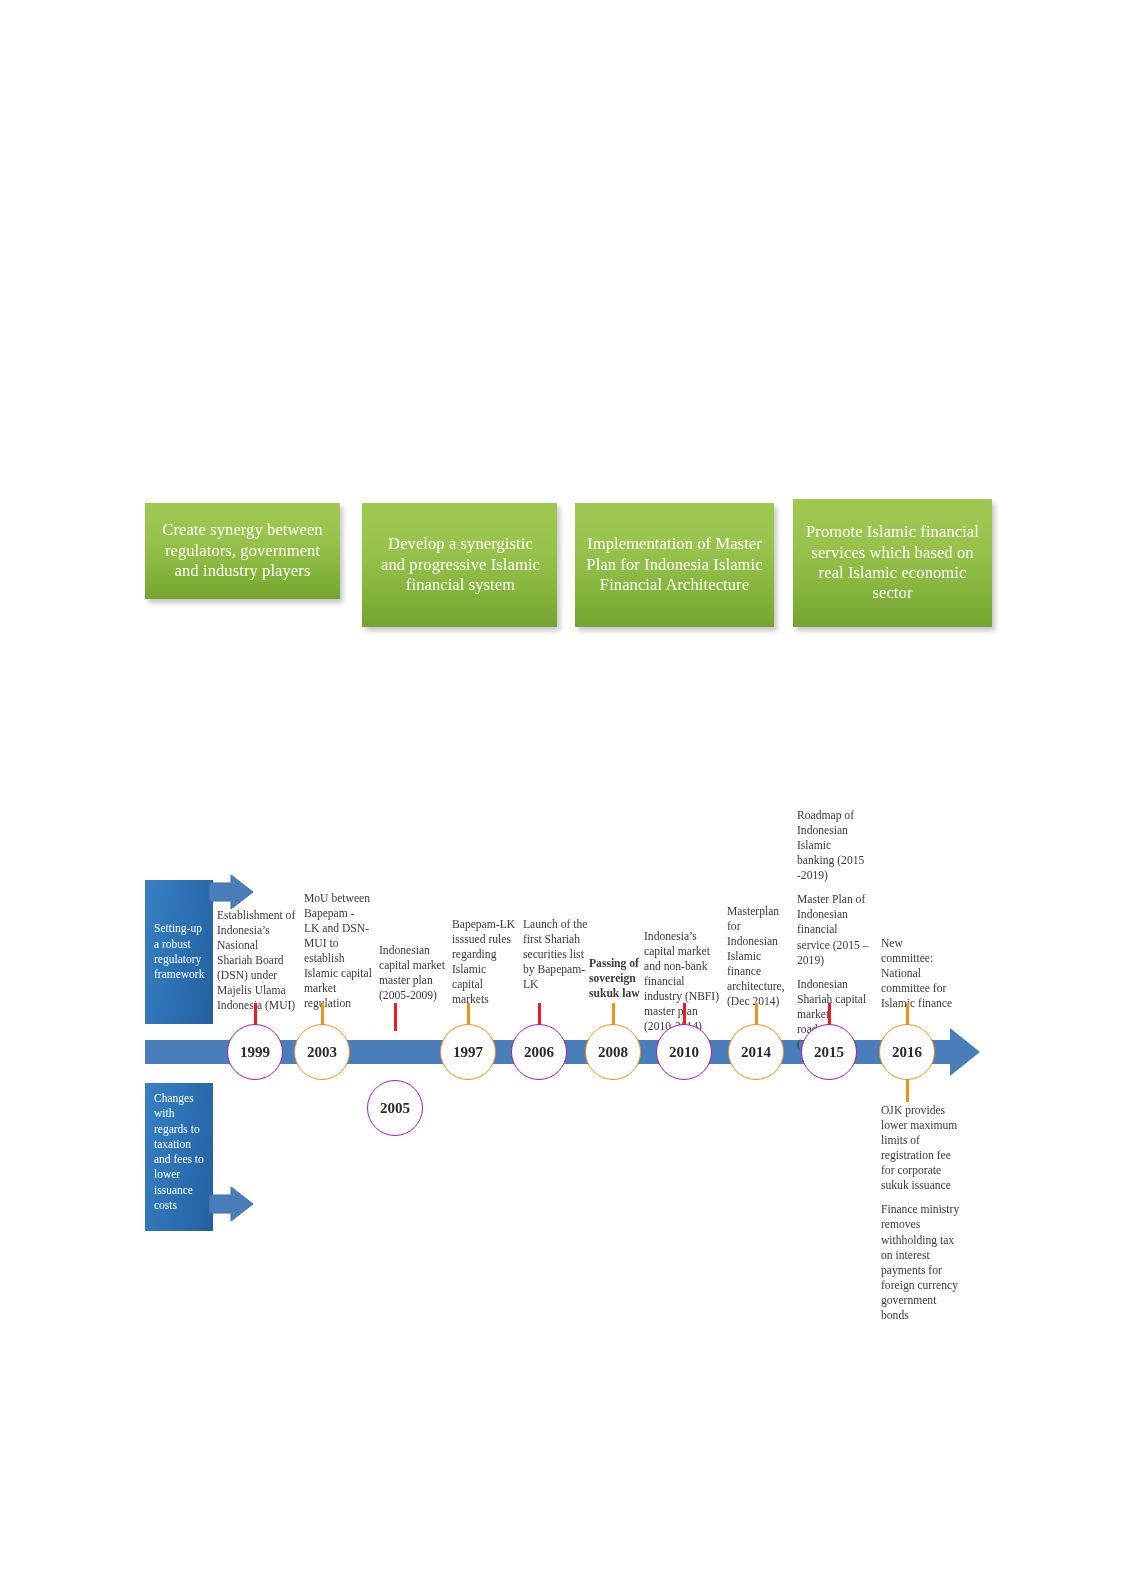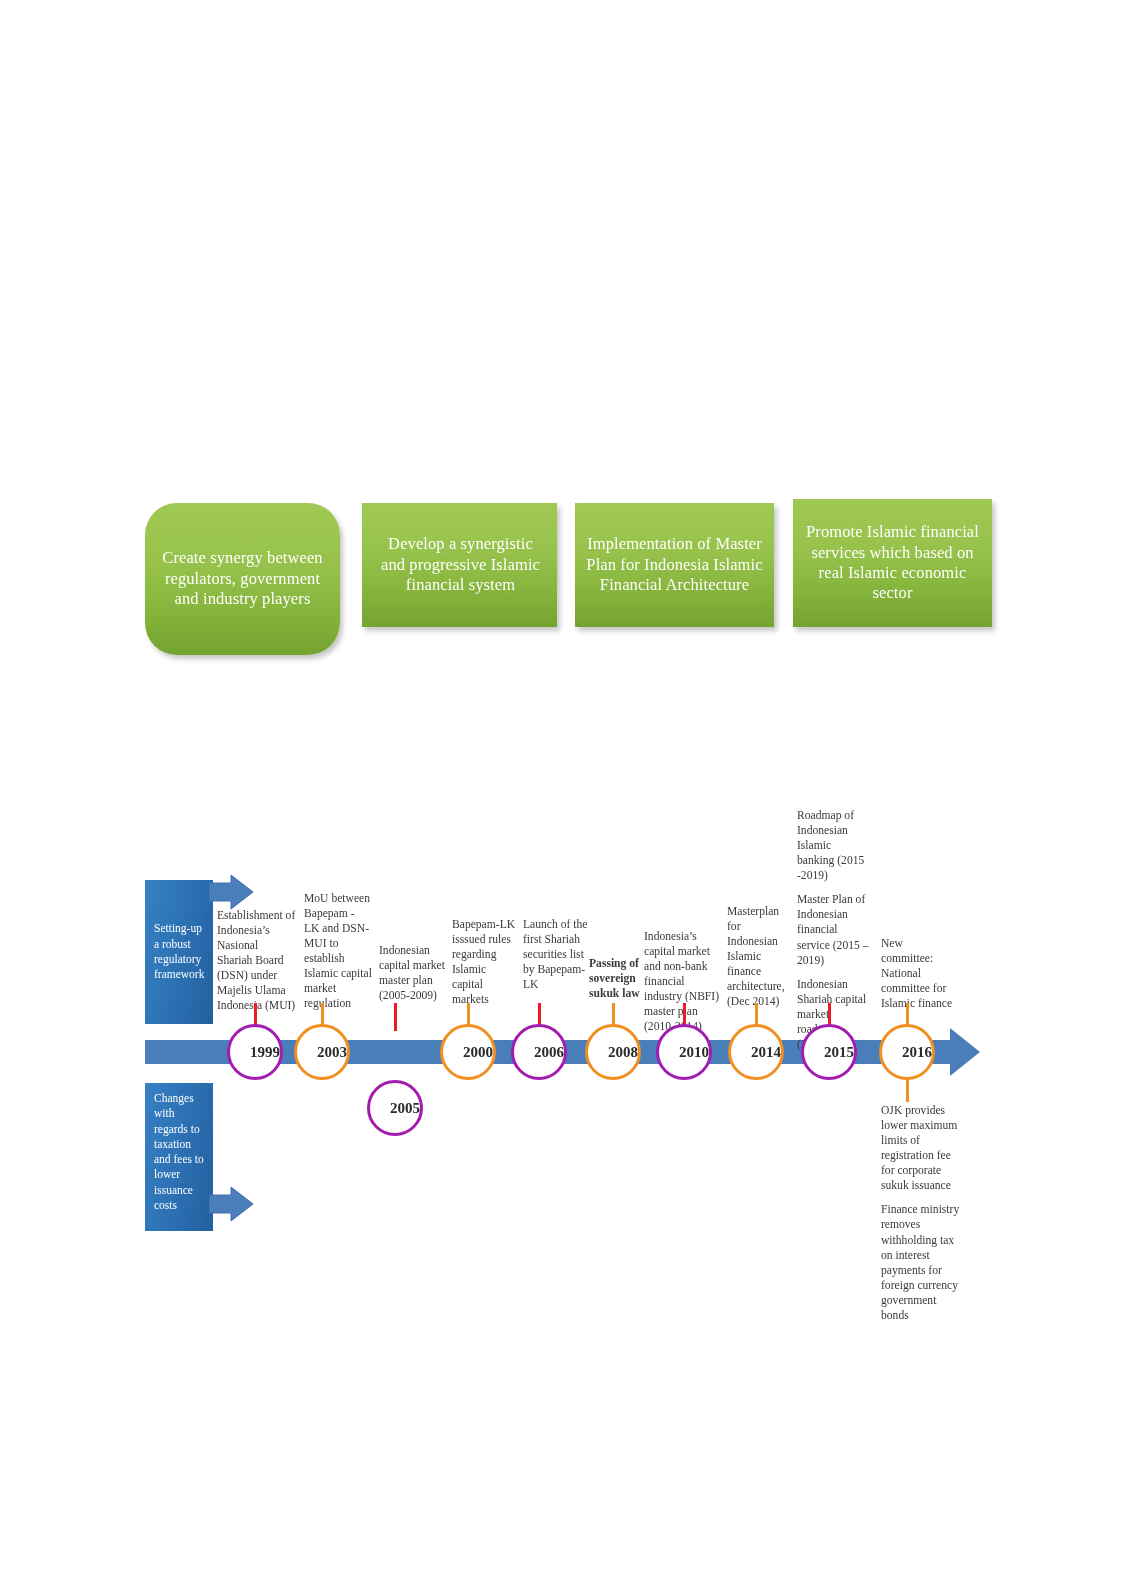--- a/index.html
+++ b/index.html
@@ -73,24 +73,24 @@
     border-bottom: 24px solid transparent;
     border-left: 30px solid #4a7ebb;
   }
   .node {
     position: absolute;
     box-sizing: border-box;
     width: 56px;
     height: 56px;
     border-radius: 50%;
     background: #ffffff;
-    border: 3px solid #a21caf;
+    border: 1px solid #a21caf;
     display: flex;
     align-items: center;
-    justify-content: flex-end;
+    justify-content: center;
     font-family: "Liberation Serif", "DejaVu Serif", serif;
     font-weight: bold;
     font-size: 15px;
     color: #2b2b2b;
     z-index: 4;
   }
   .node.orange { border-color: #f28f21; }
   .stem {
     position: absolute;
     width: 2.5px;
@@ -109,21 +109,21 @@
     text-align: left;
   }
   .evt p { margin: 0 0 9px 0; }
   .evt p:last-child { margin-bottom: 0; }
 </style>
 </head>
 <body>
 
 <div id="page">
 
-  <div class="green-box" style="left:145px; top:503px; width:195px; height:152px;border-radius:32px;">
+  <div class="green-box" style="left:145px; top:503px; width:195px; height:96px;">
     <span>Create synergy between regulators, government and industry players</span>
   </div>
   <div class="green-box" style="left:362px; top:503px; width:195px; height:124px;padding-left:12px;">
     <span>Develop a synergistic and progressive Islamic financial system</span>
   </div>
   <div class="green-box" style="left:575px; top:503px; width:199px; height:124px;">
     <span>Implementation of Master Plan for Indonesia Islamic Financial Architecture</span>
   </div>
   <div class="green-box" style="left:793px; top:499px; width:199px; height:128px;">
     <span>Promote Islamic financial services which based on real Islamic economic sector</span>
@@ -156,21 +156,21 @@
     <span>2003</span>
   </div>
 
   <div class="stem" style="left:394px; top:1003px; height:28px;"></div>
   <div class="node" style="left:367px; top:1080px;">
     <span>2005</span>
   </div>
 
   <div class="stem orange" style="left:467px; top:1003px; height:28px;"></div>
   <div class="node orange" style="left:440px; top:1024px;">
-    <span>2000</span>
+    <span>1997</span>
   </div>
 
   <div class="stem" style="left:538px; top:1003px; height:28px;"></div>
   <div class="node" style="left:511px; top:1024px;">
     <span>2006</span>
   </div>
 
   <div class="stem orange" style="left:612px; top:1003px; height:28px;"></div>
   <div class="node orange" style="left:585px; top:1024px;">
     <span>2008</span>

